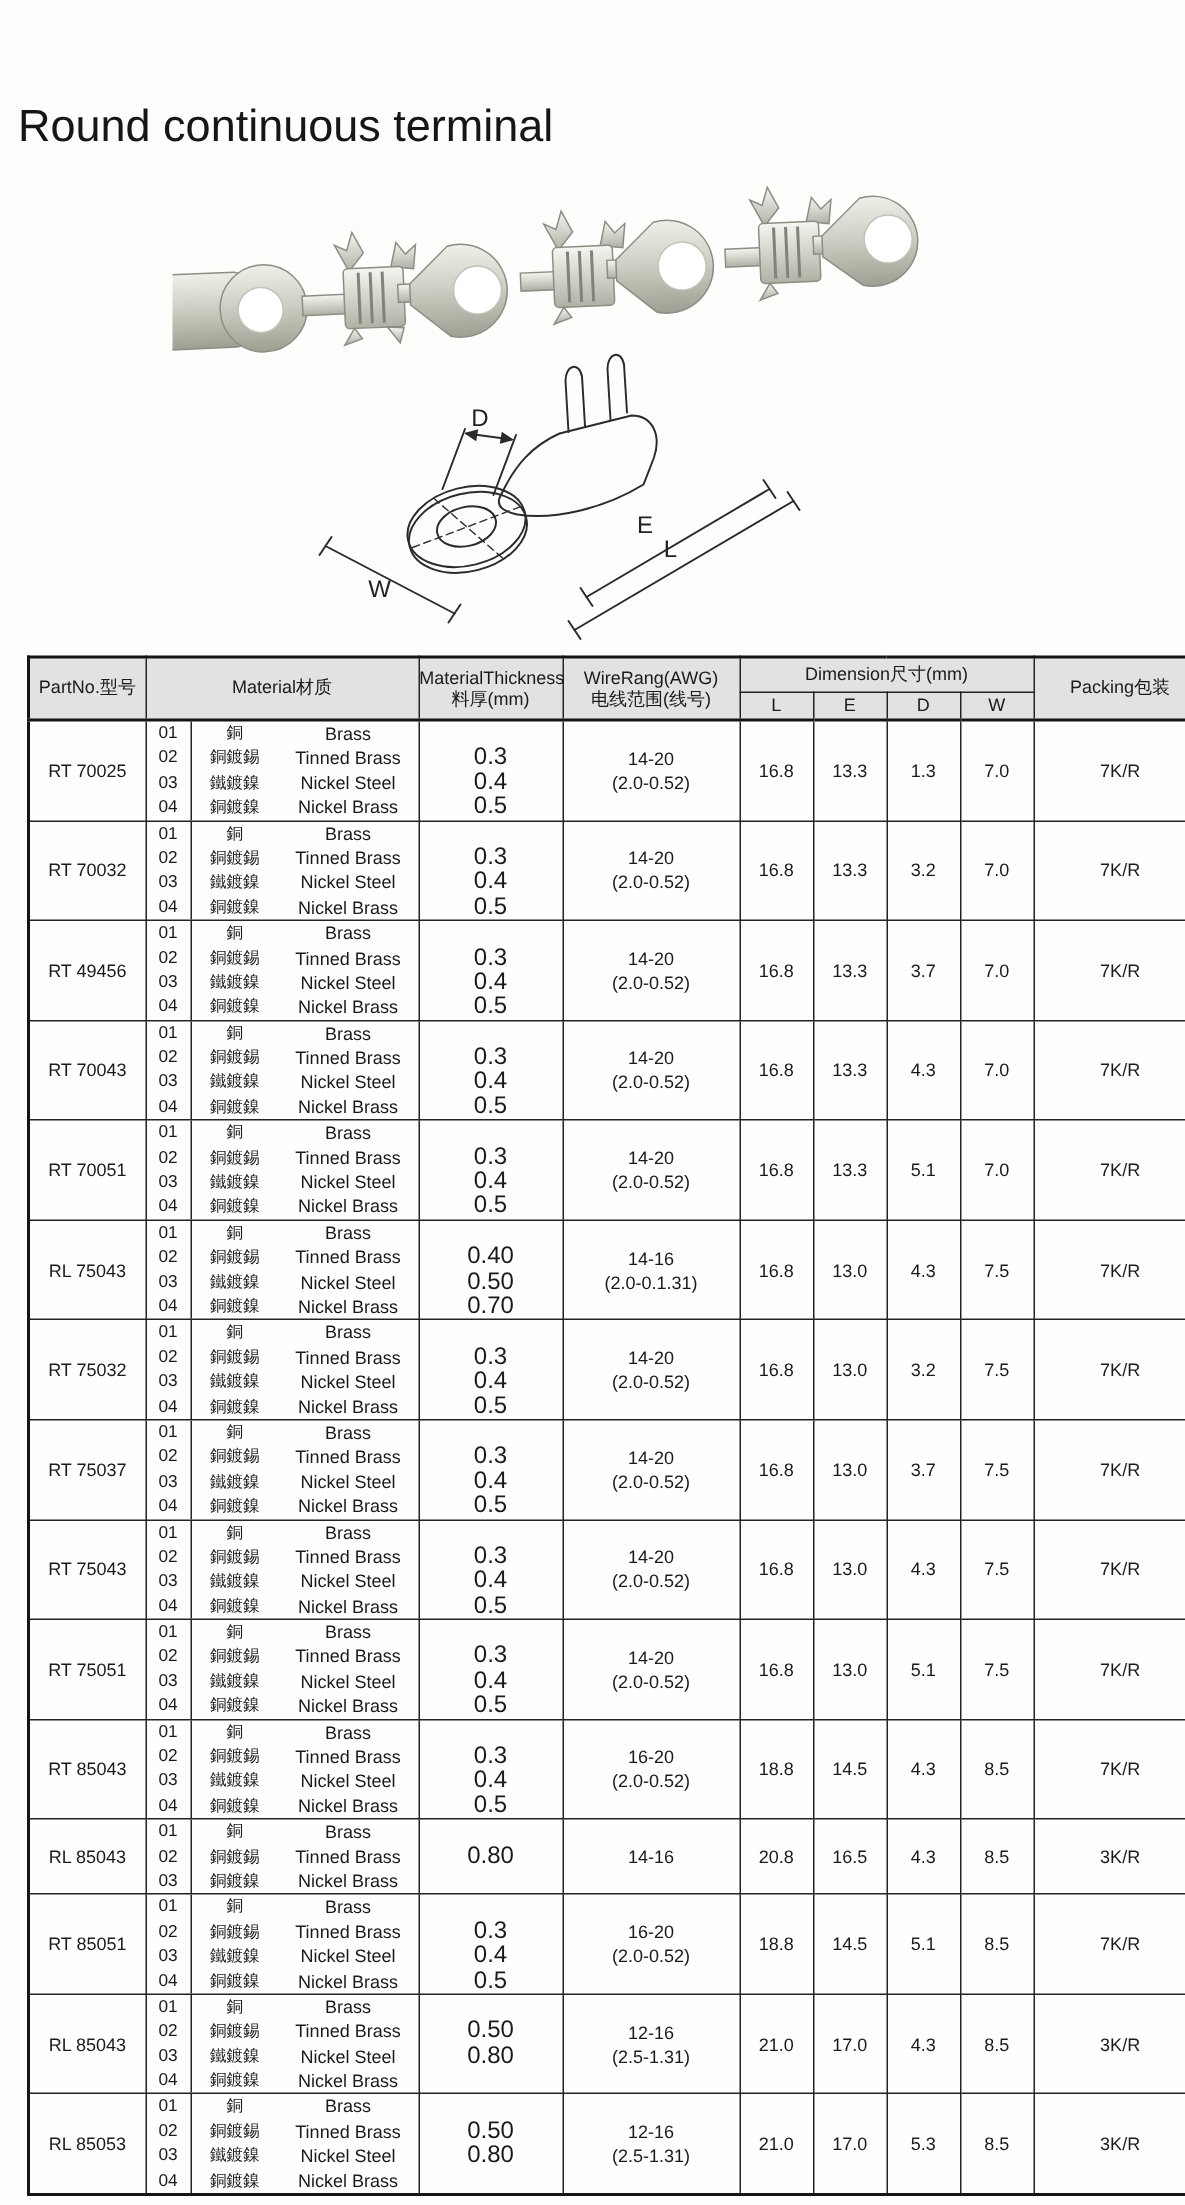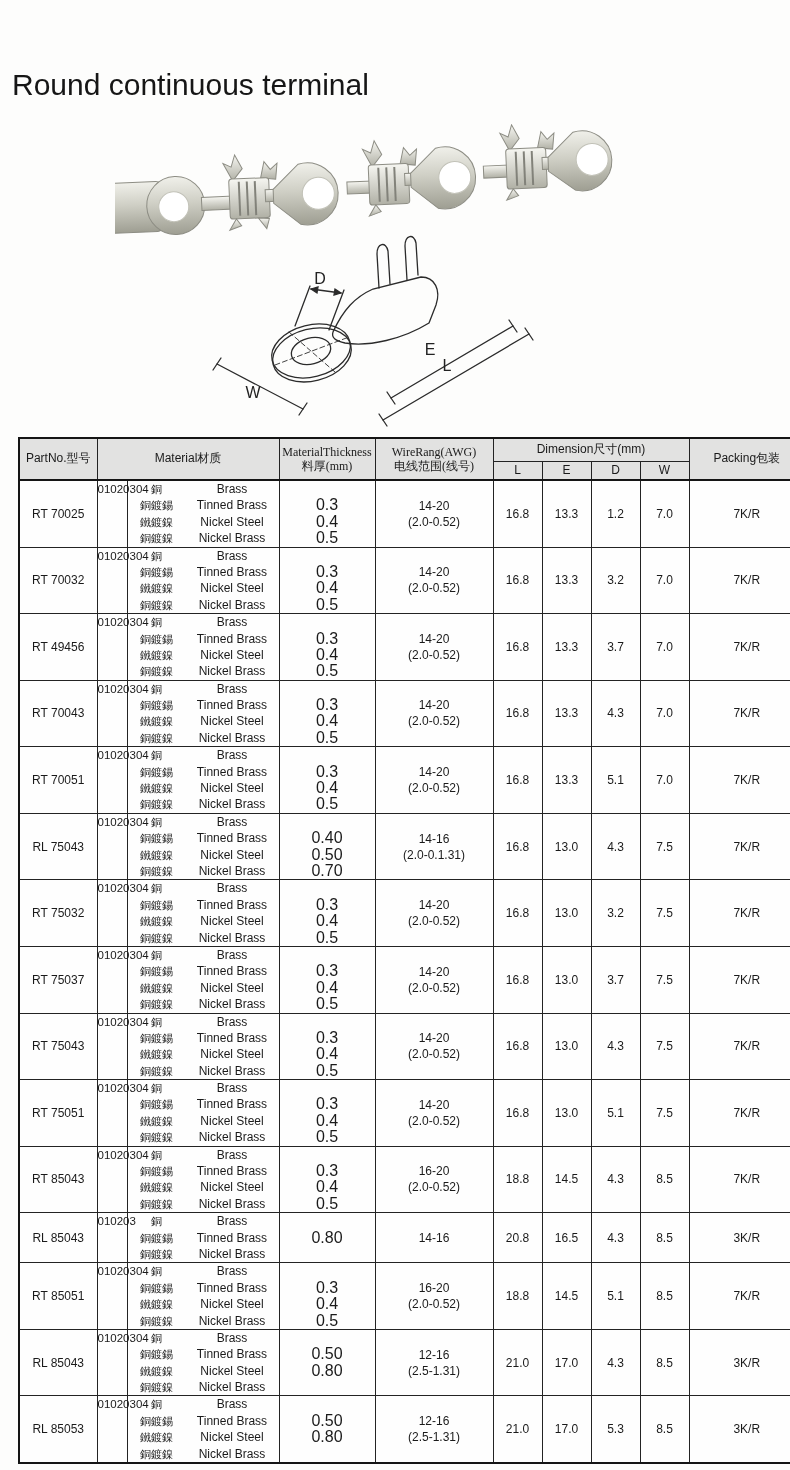--- a/index.html
+++ b/index.html
@@ -29,32 +29,32 @@
     background:#e2e2e1;font-weight:400;font-size:12px;line-height:1.3;
     text-align:center;vertical-align:middle;
   }
   .spec thead tr.h1 th{height:22px;}
   .spec thead tr.h2 th{height:17px;}
   .spec tbody tr td{border-top:1.5px solid #1b1b1b;}
   .spec tbody td{vertical-align:middle;text-align:center;background:#fefefe;}
   .spec tbody tr:first-child td{border-top:2px solid #151515;}
 
   .matgrid{display:grid;grid-template-columns:30px 1fr;height:100%;}
-  .mnos{border-right:1px solid #232323;display:flex;flex-direction:row;justify-content:flex-start;}
+  .mnos{border-right:1px solid #232323;display:flex;flex-direction:column;justify-content:flex-start;}
   .mno{height:16.4px;line-height:16.4px;text-align:center;font-size:11.5px;}
   .mtxts{display:flex;flex-direction:column;justify-content:center;}
   .mtx{display:grid;grid-template-columns:58px 1fr;height:16.4px;line-height:16.4px;}
   .mcn{text-align:center;font-size:11px;}
   .men{text-align:center;font-size:12px;}
   .tline{height:16.4px;line-height:16.4px;text-align:center;font-size:16px;}
   .wline{line-height:16px;font-size:12px;}
   .wline:empty{display:none;}
   td.part{font-size:12px;}
   td.dim,td.pack{font-size:12px;}
-  .thdouble div{line-height:14px;font-family:Liberation Serif, serif;}
+  .thdouble div{line-height:14px;}
 </style>
 </head>
 <body>
 
 <h1 class="title">Round continuous terminal</h1>
 
 <div class="photo">
   <svg width="562" height="120" viewBox="0 0 562 120">
     <defs>
       <linearGradient id="met" x1="0" y1="0" x2="0" y2="1">
@@ -253,21 +253,21 @@
           <div class="tline">0.3</div>
           <div class="tline">0.4</div>
           <div class="tline">0.5</div>
         </td>
     <td>
       <div class="wline">14-20</div>
       <div class="wline">(2.0-0.52)</div>
     </td>
     <td class="dim">16.8</td>
     <td class="dim">13.3</td>
-    <td class="dim">1.2</td>
+    <td class="dim">1.3</td>
     <td class="dim">7.0</td>
     <td class="pack">7K/R</td>
   </tr>
       <tr>
     <td class="part">RT 70032</td>
     <td>
       <div class="matgrid">
         <div class="mnos">
               <div class="mno">01</div>
               <div class="mno">02</div>

